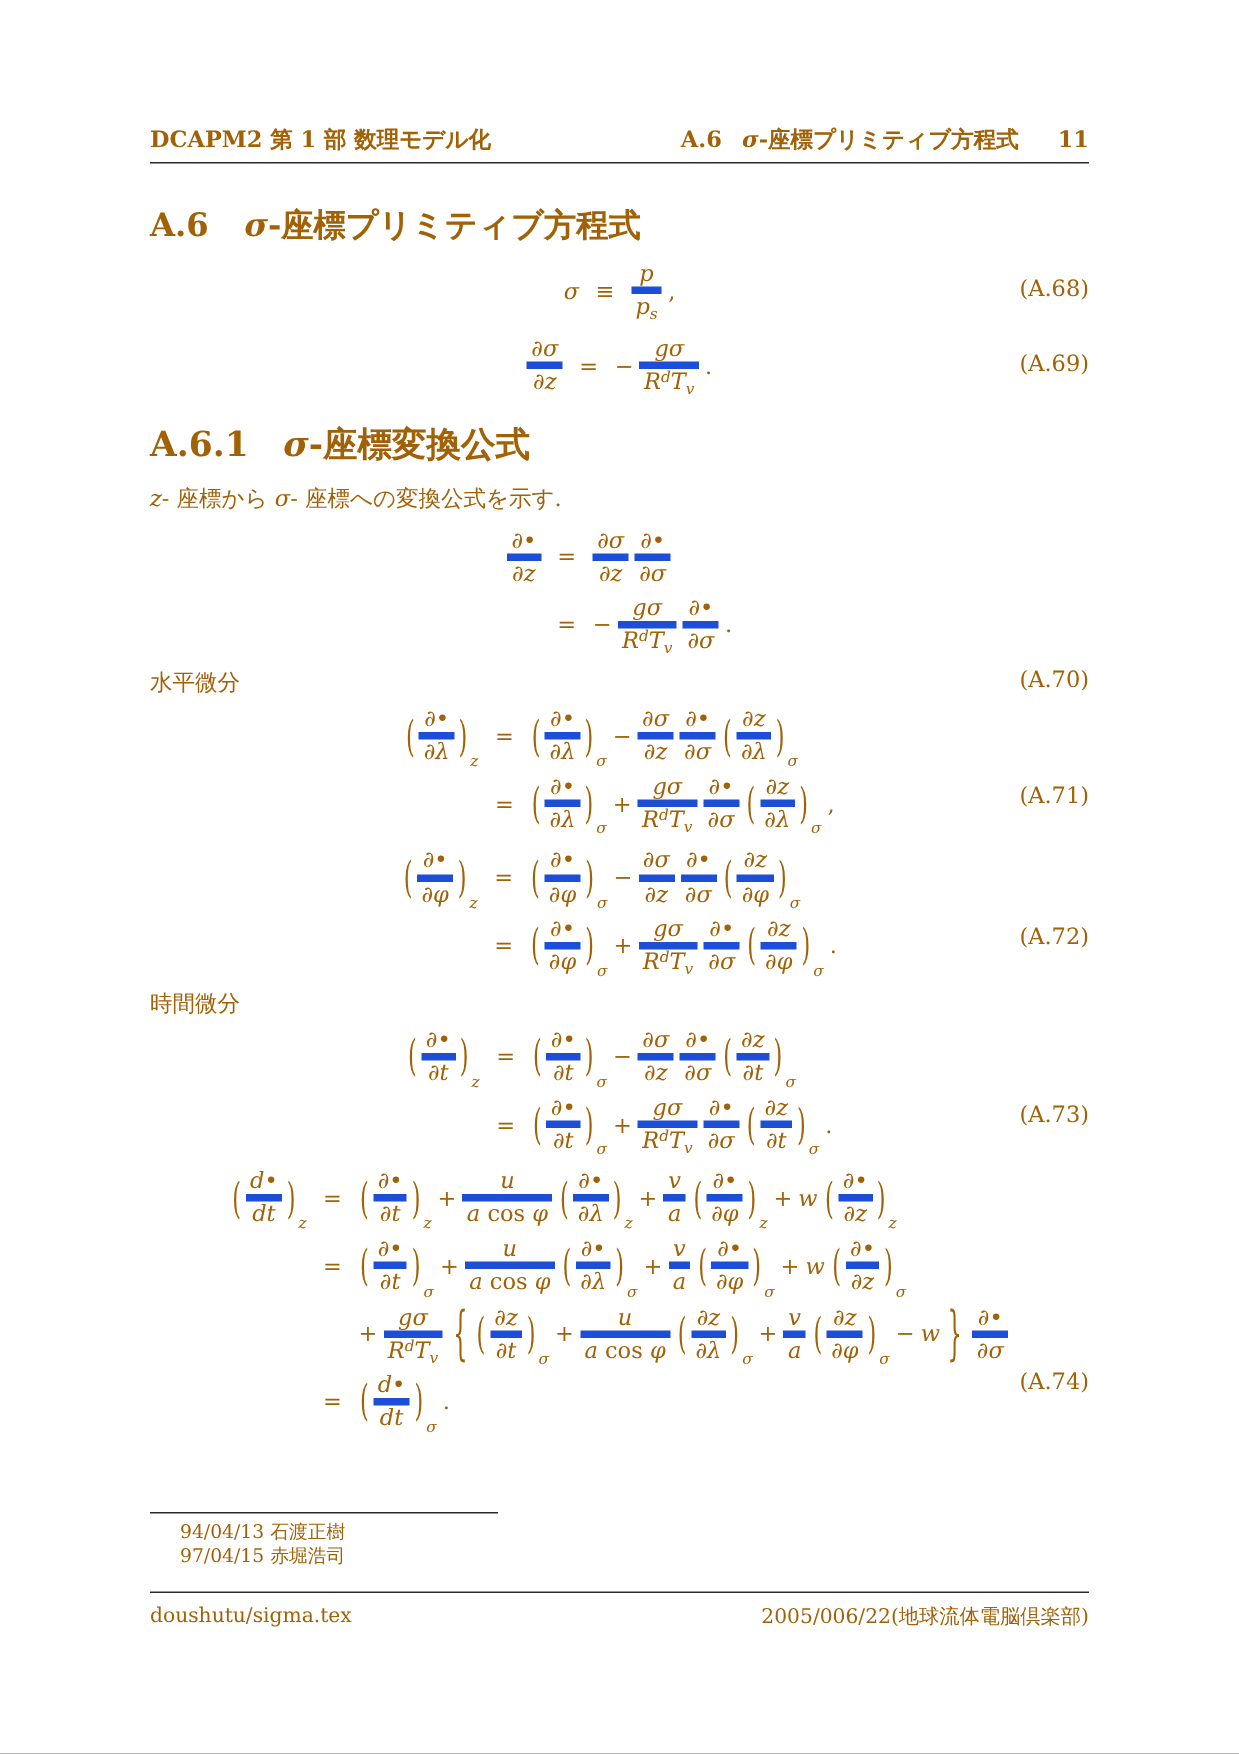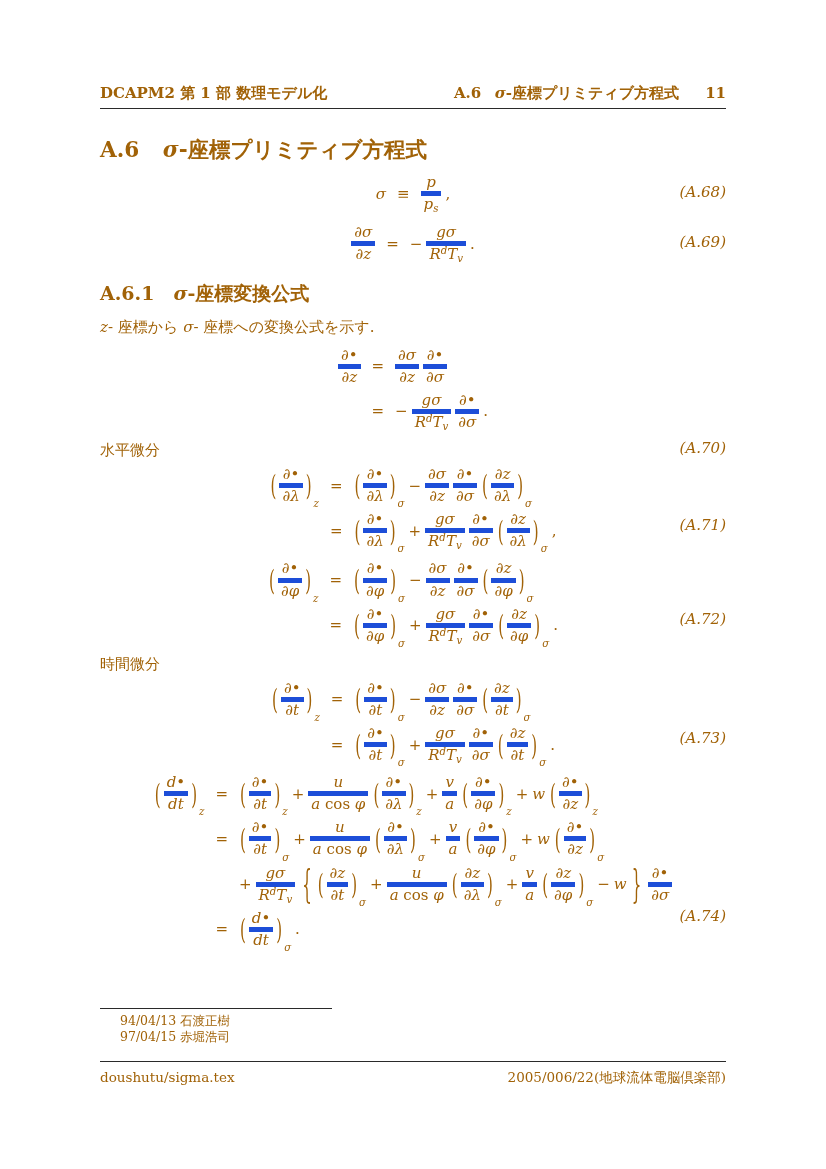--- a/index.html
+++ b/index.html
@@ -9,21 +9,21 @@
 
   
   .header{display:flex;justify-content:space-between;align-items:baseline;
           font-weight:bold;font-size:15px;white-space:nowrap;}
   .hdr-right{display:flex;align-items:baseline;}
   .pagenum{margin-left:26px;}
   .header-rule{border-bottom:1.5px solid #2a2a2a;margin-top:5px;}
 
   
   .h1{font-size:21.5px;font-weight:bold;margin:26px 0 10px 0;}
-  .h2{font-size:19px;font-weight:bold;margin:18px 0 6px 0;}
+  .h2{font-size:23px;font-weight:bold;margin:18px 0 6px 0;}
 
   
   p.body{font-size:15px;line-height:1.62;margin:8px 0;}
   p.tight{margin:8px 0 2px 0;}
   p.label{font-size:15px;margin:8px 0 0 0;}
 
   
   .mi{font-style:italic;}
   .mr{font-style:normal;}
   .mv{white-space:nowrap;}
@@ -44,21 +44,21 @@
         transform:translateY(0.35em);margin-left:1px;}
 
   
   .eqblock{position:relative;text-align:center;margin:6px 0 10px 0;font-size:15px;}
   .eqtable{display:inline-grid;grid-template-columns:auto auto auto;
            align-items:center;row-gap:6px;text-align:left;}
   .eql{display:flex;justify-content:flex-end;align-items:center;}
   .eqe{padding:0 9px;text-align:center;}
   .eqr{display:flex;align-items:center;justify-content:flex-start;flex-wrap:nowrap;}
   .eql>span,.eqr>span{margin:0 2px;}
-  .eqtag{position:absolute;right:0;top:0;font-size:15px;font-style:italic;}
+  .eqtag{position:absolute;right:0;top:0;font-size:15px;}
 
   
   .footnote-area{position:absolute;left:100px;bottom:124px;font-size:12.5px;line-height:1.3;}
   .footnote-rule{width:232px;border-top:1px solid #2a2a2a;margin-bottom:4px;}
   .footnote-line{padding-left:20px;}
   .footer-area{position:absolute;left:100px;right:100px;bottom:82px;font-size:13.5px;}
   .footer-rule{border-top:1px solid #2a2a2a;margin-bottom:7px;}
   .footer-row{display:flex;justify-content:space-between;}
 </style>
 </head>

